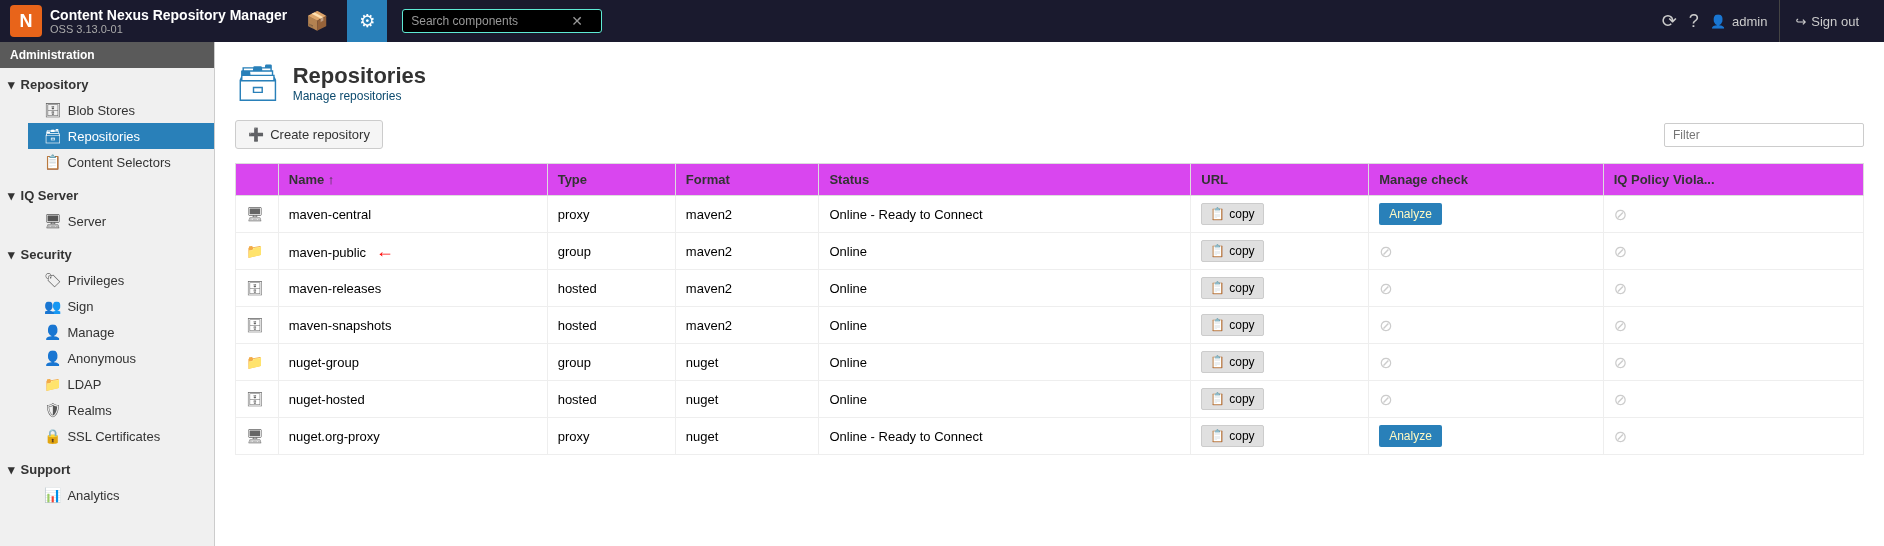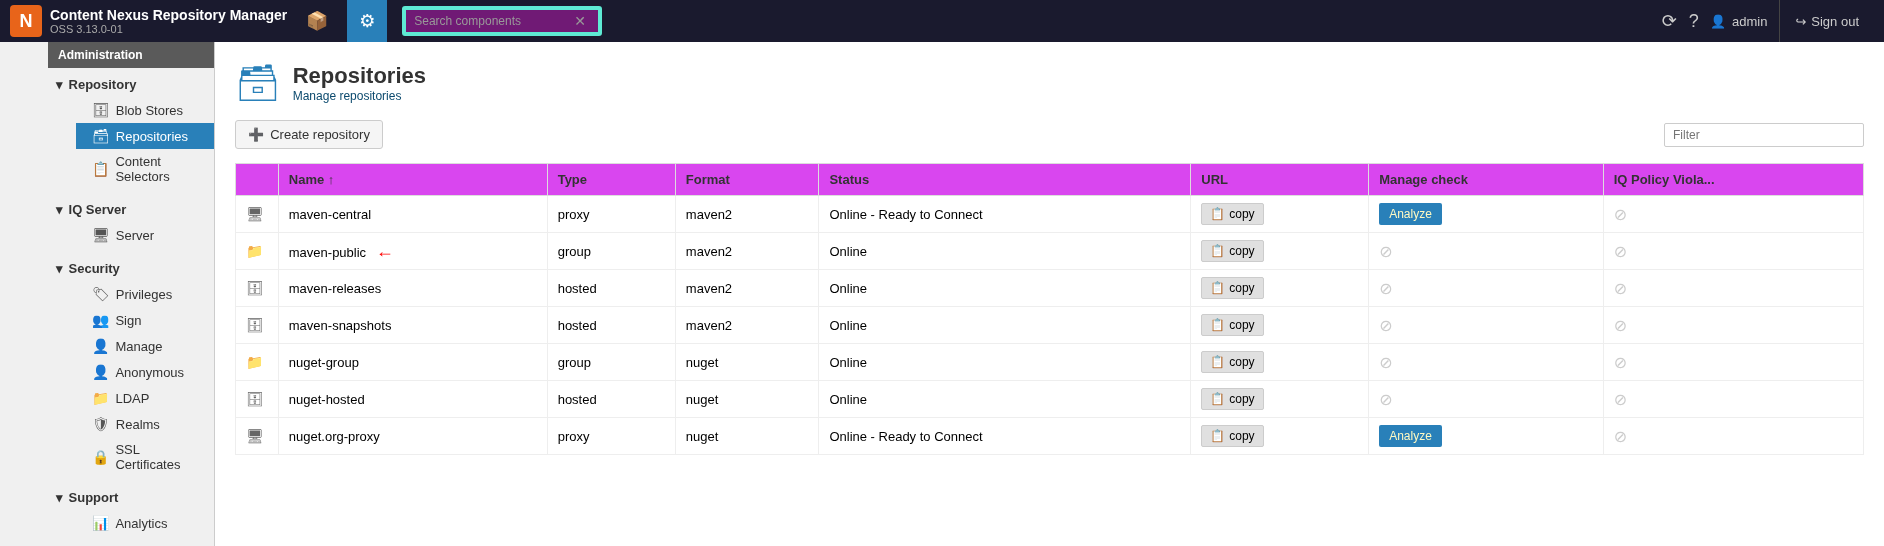--- a/index.html
+++ b/index.html
@@ -42,22 +42,22 @@
       align-items: center;
       justify-content: center;
       cursor: pointer;
       font-size: 18px;
       color: #ccc;
     }
     .nav-icon-btn.active { background: #2980b9; color: white; }
     .search-bar {
       display: flex;
       align-items: center;
-      background: #701a75;
-      border: 4px solid #5eead4;
+      background: #000000;
+      border: 1px solid #5eead4;
       border-radius: 3px;
       padding: 3px 8px;
       width: 200px;
       margin-left: 5px;
     }
     .search-bar input {
       background: transparent;
       border: none;
       outline: none;
       color: #ccc;
@@ -94,21 +94,20 @@
     
     .layout { display: flex; height: calc(100vh - 42px); }
 
     
     .sidebar {
       width: 215px;
       background: #f0f0f0;
       border-right: 1px solid #ccc;
       overflow-y: auto;
       flex-shrink: 0;
-      padding-left: 48px;
     }
     .sidebar-header {
       background: #5a5a5a;
       color: white;
       padding: 6px 10px;
       font-weight: bold;
       font-size: 12px;
     }
     .sidebar-section {
       padding: 4px 0;

